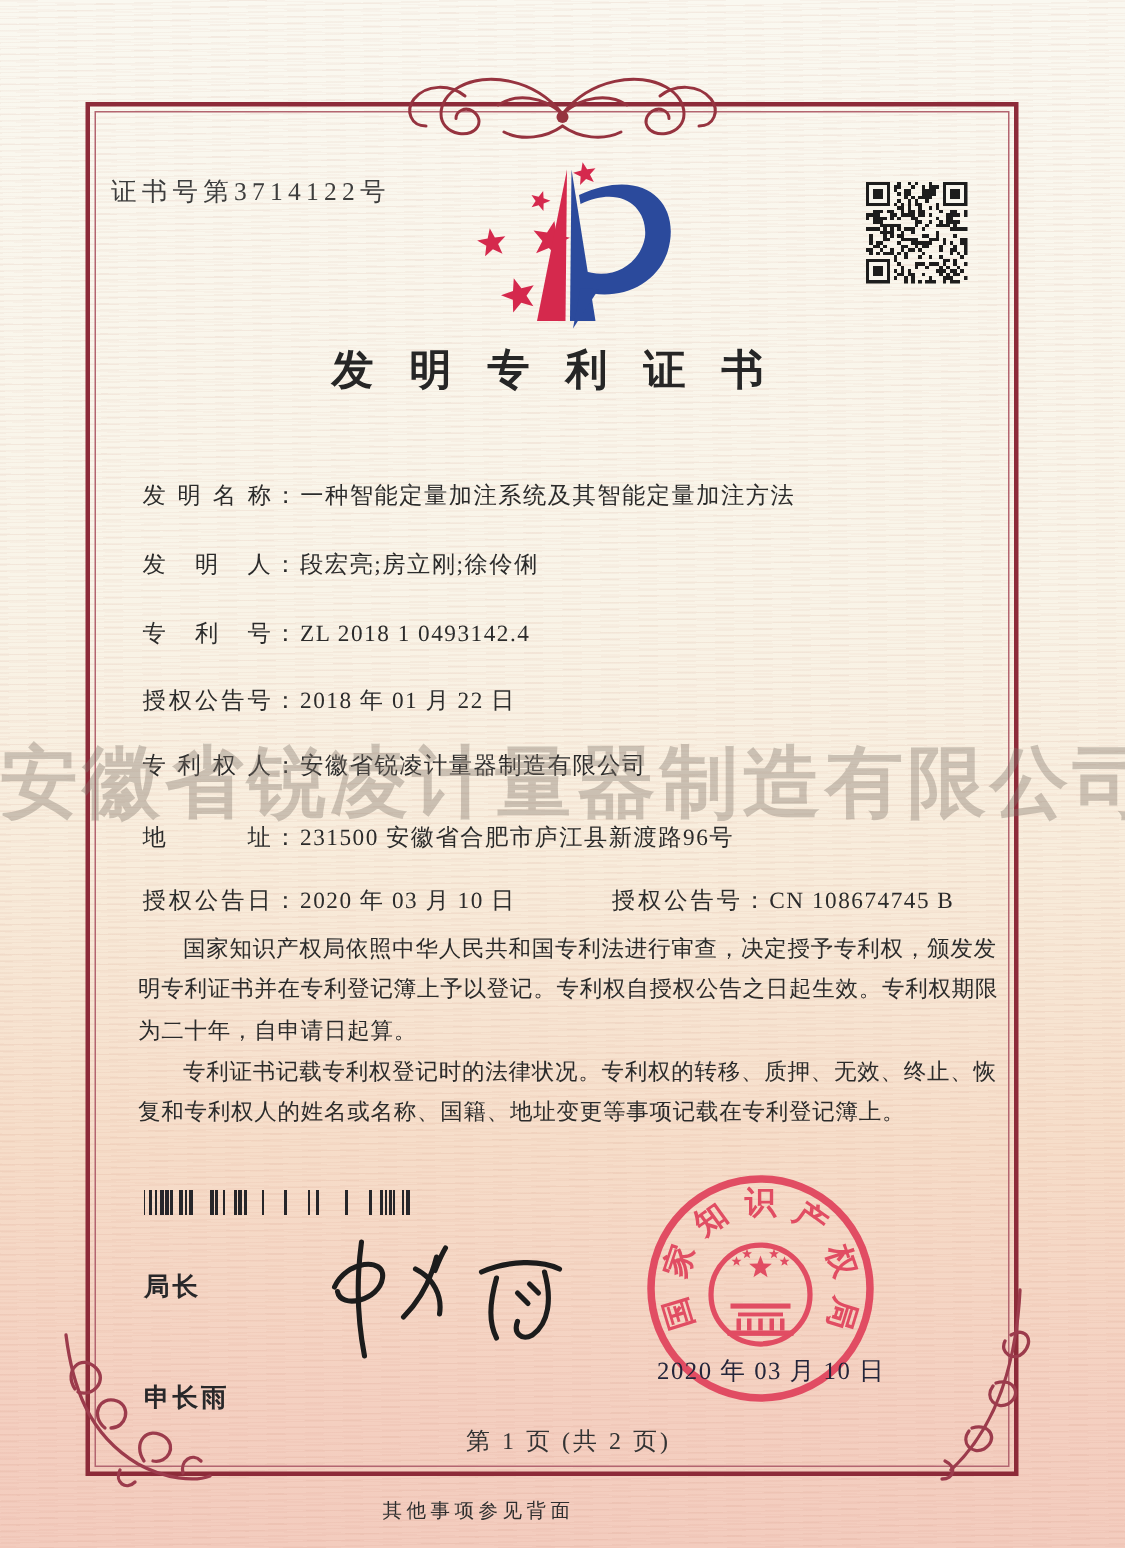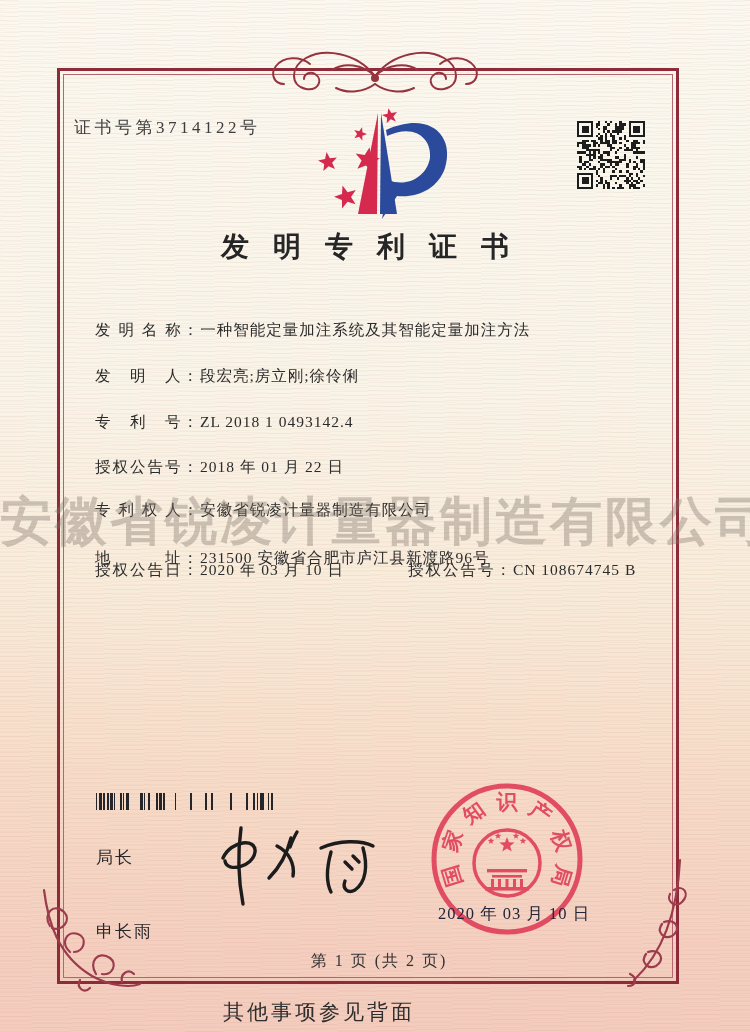--- a/index.html
+++ b/index.html
@@ -18,31 +18,31 @@
   .title{left:57px;top:228px;width:616px;text-align:center;font-size:28px;font-weight:600;
     letter-spacing:24px;padding-left:24px;box-sizing:border-box;color:#262626;z-index:3;}
   .fields{z-index:3;font-size:15.5px;color:#2b2b2b;}
   .frow{position:absolute;left:95px;white-space:nowrap;letter-spacing:1px;}
   .frow .lbl{letter-spacing:2px;text-align:right;}
   .grant2{margin-left:64px;}
   .paras{left:92px;top:620px;width:576px;z-index:3;font-size:15px;line-height:1.82;color:#2b2b2b;}
   .paras p{margin:0;text-indent:2em;letter-spacing:.5px;}
   .watermark{left:0;top:487px;width:750px;z-index:4;font-size:52px;letter-spacing:3px;
     white-space:nowrap;color:rgba(128,118,108,.38);font-weight:600;pointer-events:none;}
-  .officer{z-index:3;font-family:"Liberation Sans","DejaVu Sans",sans-serif;font-weight:400;
+  .officer{z-index:3;font-family:"Liberation Sans","DejaVu Sans",sans-serif;font-weight:700;
     color:#28282a;font-size:17px;letter-spacing:2px;}
   .officer-title{left:96px;top:846px;}
   .officer-name{left:96px;top:880px;margin-top:40px;}
   .sig{left:205px;top:820px;z-index:3;}
   .sealwrap{left:427px;top:779px;width:160px;height:160px;z-index:3;opacity:.93;}
   .sealdate{left:438px;top:903px;width:150px;z-index:5;font-size:16.5px;color:#23253a;
     letter-spacing:1px;white-space:nowrap;}
   .pageno{left:57px;top:951px;width:644px;text-align:center;font-size:16px;color:#333;
     letter-spacing:2px;z-index:3;}
-  .backnote{left:0;top:998px;width:638px;text-align:center;font-size:21px;color:#2e2e2e;
+  .backnote{left:0;top:998px;width:638px;text-align:center;font-size:13px;color:#2e2e2e;
     letter-spacing:3px;z-index:3;}
   .logo{left:290px;top:100px;z-index:3;}
   .qr{left:577px;top:121px;z-index:3;}
   .barcode{left:95px;top:793px;z-index:3;}
   .orn{z-index:2;}
   .orn-top{left:252px;top:42px;}
   .orn-bl{left:36px;top:886px;}
   .orn-br{left:608px;top:856px;}
 </style>
 </head>
@@ -405,25 +405,29 @@
     </div>
     <div class="frow" style="top:457px">
       <span class="lbl">授权公告号：</span><span class="val">2018 年 01 月 22 日</span>
     </div>
     <div class="frow" style="top:500px">
       <span class="lbl">专 利 权 人：</span><span class="val">安徽省锐凌计量器制造有限公司</span>
     </div>
     <div class="frow" style="top:548px">
       <span class="lbl">地　　　址：</span><span class="val">231500 安徽省合肥市庐江县新渡路96号</span>
     </div>
-    <div class="frow" style="top:560px">
+    <div class="frow" style="top:590px">
       <span class="lbl">授权公告日：</span><span class="val">2020 年 03 月 10 日</span><span class="lbl grant2">授权公告号：</span><span class="val">CN 108674745 B</span>
     </div>
   </div>
 
+  <div class="abs paras">
+    <p>国家知识产权局依照中华人民共和国专利法进行审查，决定授予专利权，颁发发明专利证书并在专利登记簿上予以登记。专利权自授权公告之日起生效。专利权期限为二十年，自申请日起算。</p>
+    <p>专利证书记载专利权登记时的法律状况。专利权的转移、质押、无效、终止、恢复和专利权人的姓名或名称、国籍、地址变更等事项记载在专利登记簿上。</p>
+  </div>
 
   <div class="abs watermark">安徽省锐凌计量器制造有限公司</div>
 
   <svg class="abs barcode" width="188" height="17" viewBox="0 0 188 17" shape-rendering="crispEdges">
       <rect x="1.0" y="0" width="0.9" height="17" fill="#26262a"></rect>
       <rect x="4.2" y="0" width="2.4" height="17" fill="#26262a"></rect>
       <rect x="8.0" y="0" width="1.9" height="17" fill="#26262a"></rect>
       <rect x="11.5" y="0" width="2.5" height="17" fill="#26262a"></rect>
       <rect x="14.9" y="0" width="2.6" height="17" fill="#26262a"></rect>
       <rect x="18.5" y="0" width="1.7" height="17" fill="#26262a"></rect>

